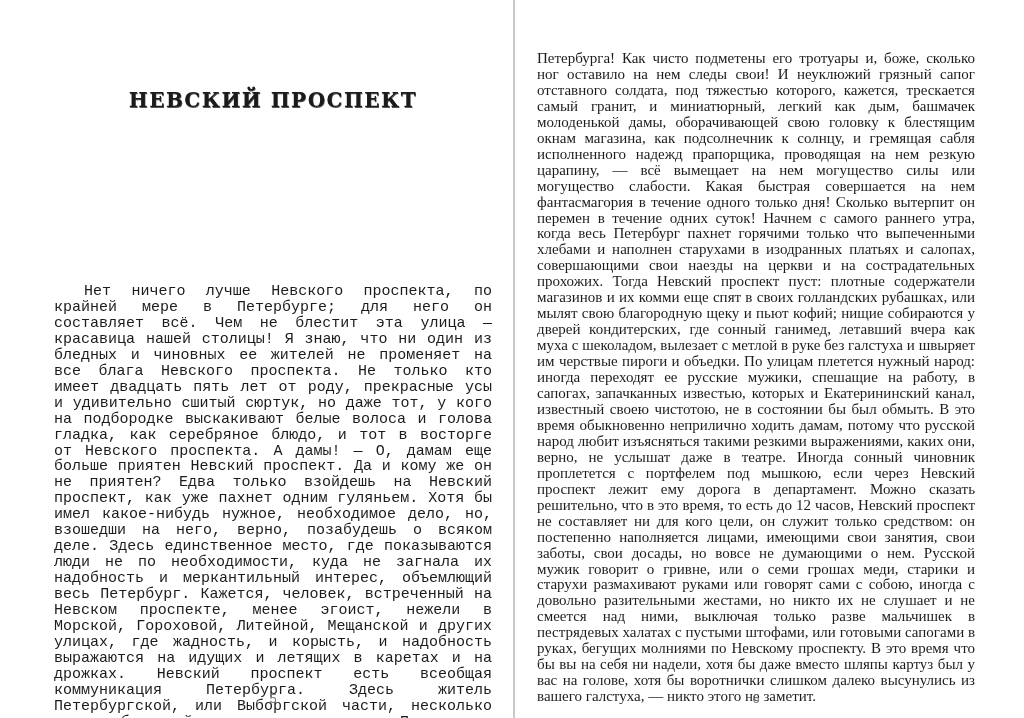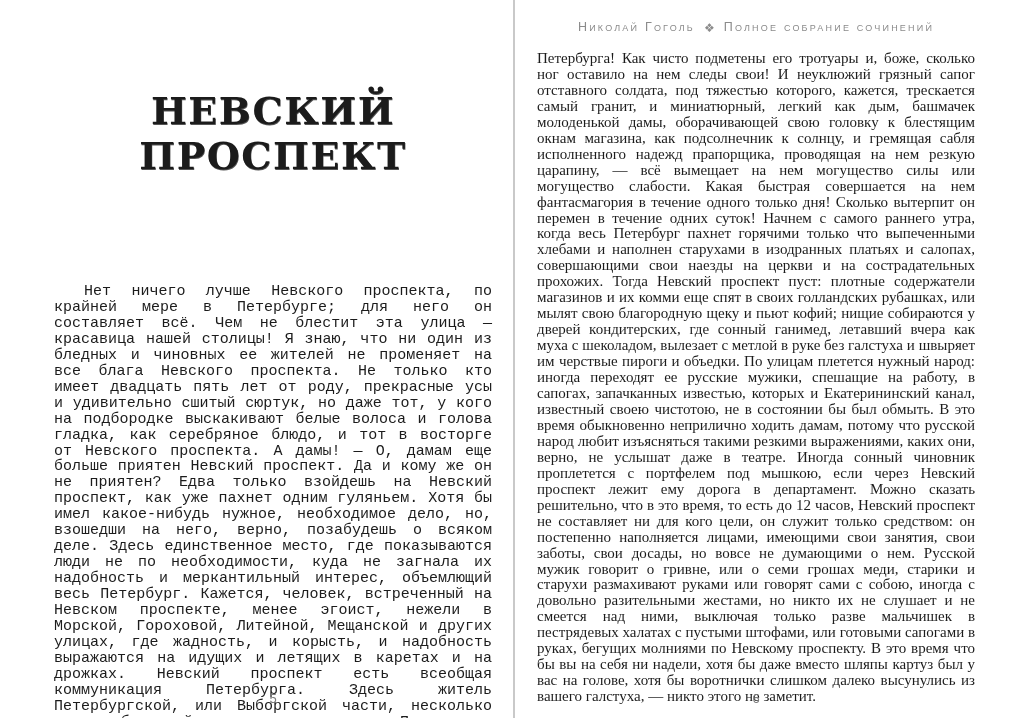--- a/index.html
+++ b/index.html
@@ -33,21 +33,21 @@
 
   .chapter-title {
     position: absolute;
     top: 88px;
     left: 0;
     width: 100%;
     margin: 0;
     text-align: center;
     font-family: "DejaVu Serif", serif;
     font-weight: 700;
-    font-size: 38px;
+    font-size: 20px;
     letter-spacing: 1.5px;
     color: #1b1b1b;
     text-shadow: 0.5px 0.5px 0 #555;
   }
 
   .body-text {
     position: absolute;
     left: 0;
     right: 0;
     margin: 0;
@@ -106,20 +106,17 @@
 
   <div class="page page-left">
     <h1 class="chapter-title">НЕВСКИЙ ПРОСПЕКТ</h1>
     <p class="body-text">Нет ничего лучше Невского проспекта, по крайней мере в Петербурге; для него он составляет всё. Чем не блестит эта улица — красавица нашей столицы! Я знаю, что ни один из бледных и чиновных ее жителей не променяет на все блага Невского проспекта. Не только кто имеет двадцать пять лет от роду, прекрасные усы и удивительно сшитый сюртук, но даже тот, у кого на подбородке выскакивают белые волоса и голова гладка, как серебряное блюдо, и тот в восторге от Невского проспекта. А дамы! — О, дамам еще больше приятен Невский проспект. Да и кому же он не приятен? Едва только взойдешь на Невский проспект, как уже пахнет одним гуляньем. Хотя бы имел какое-нибудь нужное, необходимое дело, но, взошедши на него, верно, позабудешь о всяком деле. Здесь единственное место, где показываются люди не по необходимости, куда не загнала их надобность и меркантильный интерес, объемлющий весь Петербург. Кажется, человек, встреченный на Невском проспекте, менее эгоист, нежели в Морской, Гороховой, Литейной, Мещанской и других улицах, где жадность, и корысть, и надобность выражаются на идущих и летящих в каретах и на дрожках. Невский проспект есть всеобщая коммуникация Петербурга. Здесь житель Петербургской, или Выборгской части, несколько лет не бывавший у своего приятеля на Песках или у Московской заставы, может быть уверен, что встретится с ним непременно. Никакой адрес-календарь и справочное место не доставят такого верного известия, как Невский проспект. Всемогущий Невский проспект! Единственное развлечение бедного на гулянье</p>
     <div class="page-number">5</div>
   </div>
 
   <div class="divider"></div>
 
   <div class="page page-right">
-    <div class="running-header">
-      <span>Николай Гоголь</span><span class="ornament">❖</span><span>Полное собрание сочинений</span>
-    </div>
     <p class="body-text">Петербурга! Как чисто подметены его тротуары и, боже, сколько ног оставило на нем следы свои! И неуклюжий грязный сапог отставного солдата, под тяжестью которого, кажется, трескается самый гранит, и миниатюрный, легкий как дым, башмачек молоденькой дамы, оборачивающей свою головку к блестящим окнам магазина, как подсолнечник к солнцу, и гремящая сабля исполненного надежд прапорщика, проводящая на нем резкую царапину, — всё вымещает на нем могущество силы или могущество слабости. Какая быстрая совершается на нем фантасмагория в течение одного только дня! Сколько вытерпит он перемен в течение одних суток! Начнем с самого раннего утра, когда весь Петербург пахнет горячими только что выпеченными хлебами и наполнен старухами в изодранных платьях и салопах, совершающими свои наезды на церкви и на сострадательных прохожих. Тогда Невский проспект пуст: плотные содержатели магазинов и их комми еще спят в своих голландских рубашках, или мылят свою благородную щеку и пьют кофий; нищие собираются у дверей кондитерских, где сонный ганимед, летавший вчера как муха с шеколадом, вылезает с метлой в руке без галстуха и швыряет им черствые пироги и объедки. По улицам плетется нужный народ: иногда переходят ее русские мужики, спешащие на работу, в сапогах, запачканных известью, которых и Екатерининский канал, известный своею чистотою, не в состоянии бы был обмыть. В это время обыкновенно неприлично ходить дамам, потому что русской народ любит изъясняться такими резкими выражениями, каких они, верно, не услышат даже в театре. Иногда сонный чиновник проплетется с портфелем под мышкою, если через Невский проспект лежит ему дорога в департамент. Можно сказать решительно, что в это время, то есть до 12 часов, Невский проспект не составляет ни для кого цели, он служит только средством: он постепенно наполняется лицами, имеющими свои занятия, свои заботы, свои досады, но вовсе не думающими о нем. Русской мужик говорит о гривне, или о семи грошах меди, старики и старухи размахивают руками или говорят сами с собою, иногда с довольно разительными жестами, но никто их не слушает и не смеется над ними, выключая только разве мальчишек в пестрядевых халатах с пустыми штофами, или готовыми сапогами в руках, бегущих молниями по Невскому проспекту. В это время что бы вы на себя ни надели, хотя бы даже вместо шляпы картуз был у вас на голове, хотя бы воротнички слишком далеко высунулись из вашего галстуха, — никто этого не заметит.</p>
     <div class="page-number">6</div>
   </div>
 
 </div>
 
 </body></html>

